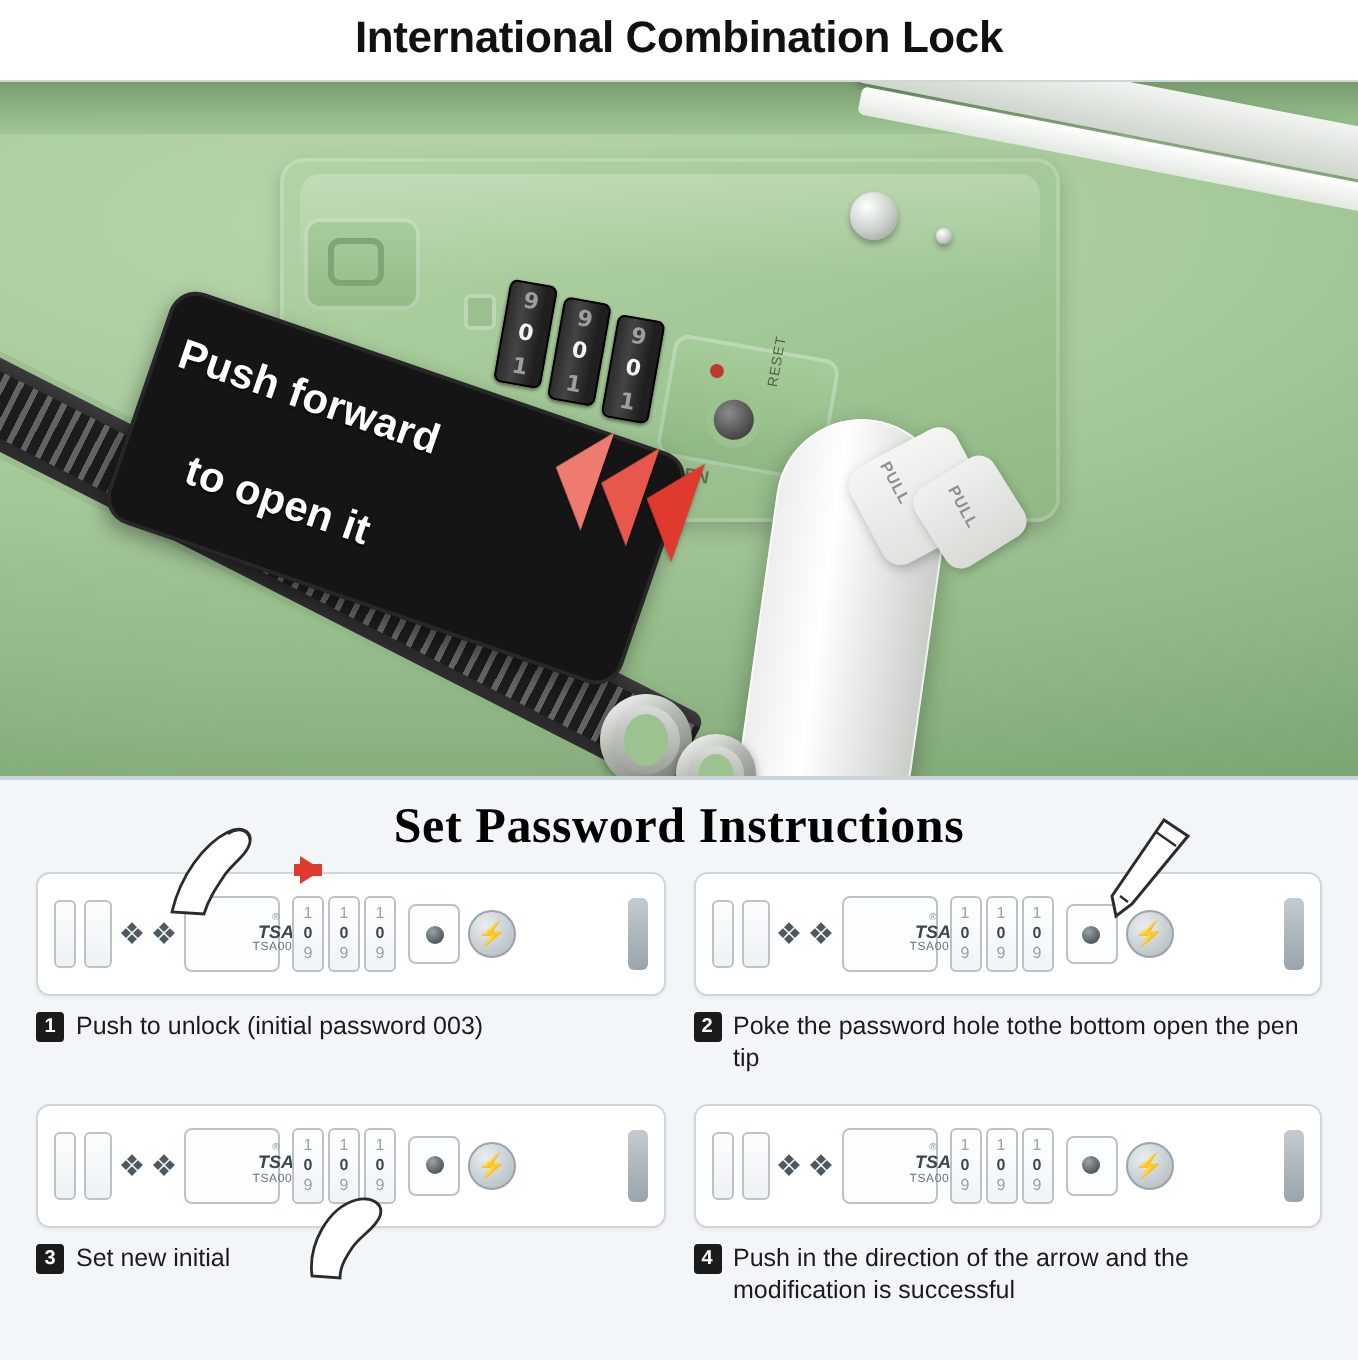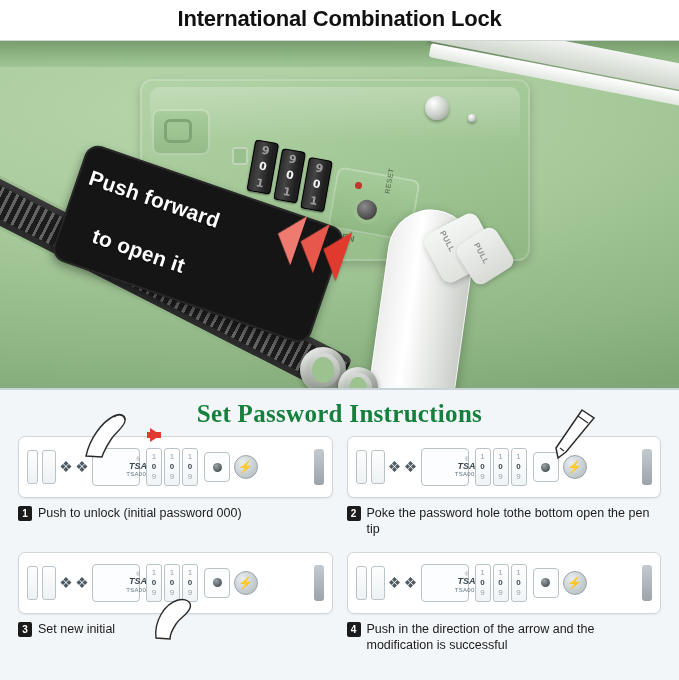--- a/index.html
+++ b/index.html
@@ -287,21 +287,21 @@
     height: 296px;
     background: #f2f6f8;
     border-top: 2px solid #c8d4da;
     padding: 8px 10px 0;
   }
   .inst-title {
     text-align:center;
     font-family: "Liberation Serif", serif;
     font-size: 25px;
     font-weight: bold;
-    color: #15803d;
+    color: #000000;
     letter-spacing: .3px;
     margin: 2px 0 8px;
   }
   .grid {
     display: grid;
     grid-template-columns: 1fr 1fr;
     column-gap: 14px;
     row-gap: 4px;
     padding: 0 8px;
   }
@@ -534,21 +534,21 @@
         </div>
         <div class="keyhole">
             <i></i>
           </div>
         <div class="bolt">⚡</div>
         <div class="endcap"></div>
       </div>
 
       <div class="caption">
         <div class="step-num">1</div>
-        <div class="cap-text">Push to unlock (initial password 000)</div>
+        <div class="cap-text">Push to unlock (initial password 003)</div>
       </div>
     </div>
 
     <div class="cell">
       <svg class="hand" width="54" height="52" style="left:195px; top:-28px;" viewBox="0 0 54 52">
         <path d="M40 2 L52 10 L24 44 L16 50 L14 40 Z" fill="#ffffff" stroke="#2b2b2b" stroke-width="1.5"></path>
         <path d="M36 8 L46 15" stroke="#2b2b2b" stroke-width="1.2"></path>
         <path d="M18 40 L22 43" stroke="#2b2b2b" stroke-width="1.2"></path>
       </svg>
 

